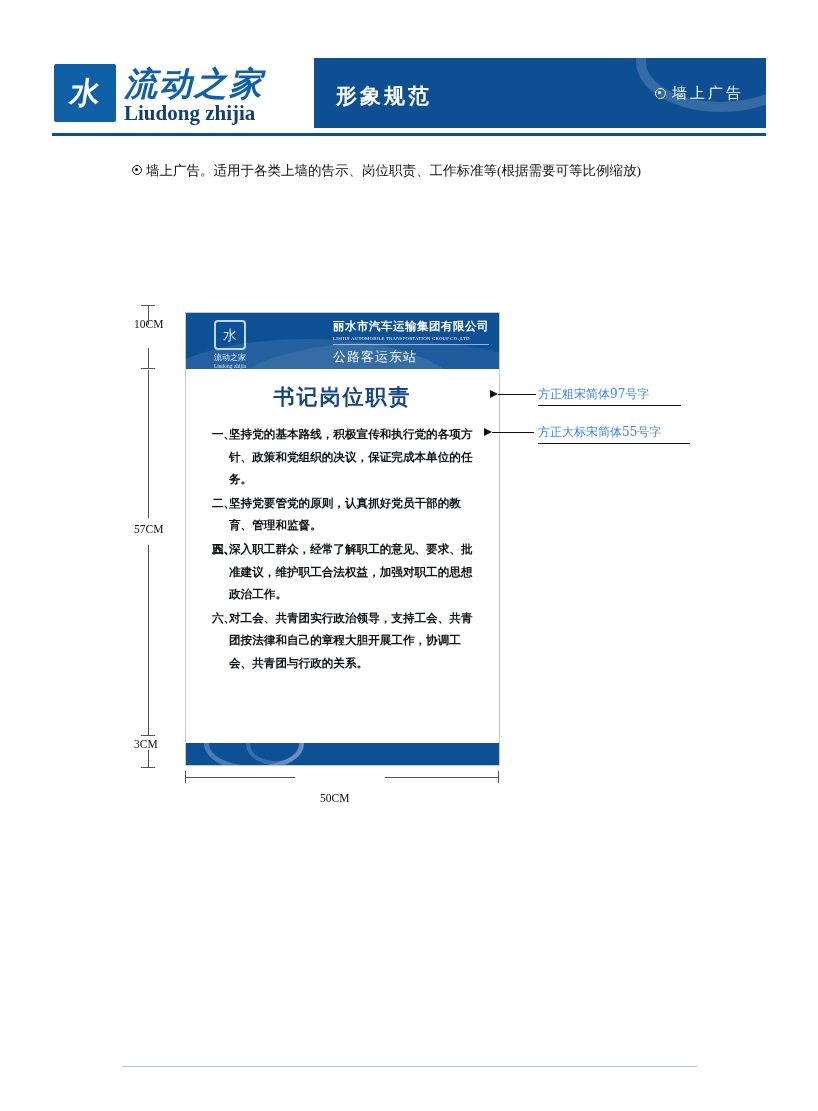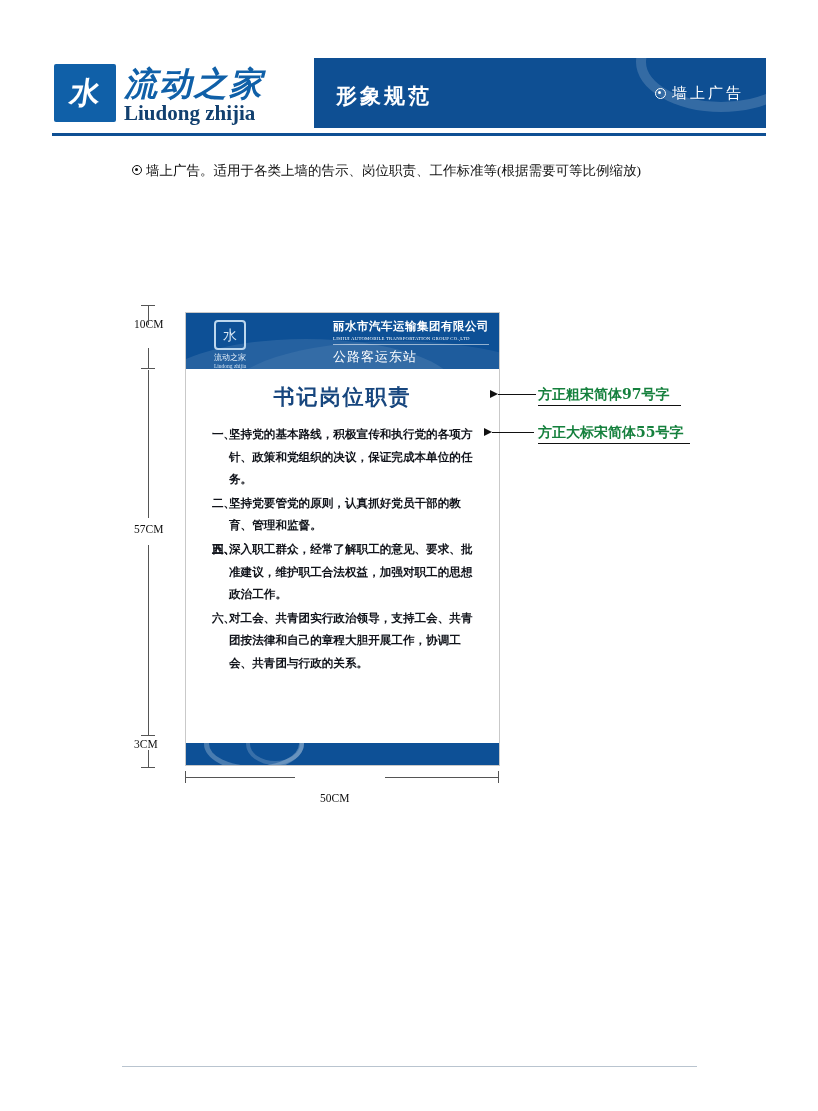--- a/index.html
+++ b/index.html
@@ -366,23 +366,23 @@
     top: -20px;
     width: 50px;
     height: 34px;
     border: 4px solid rgba(255,255,255,0.18);
     border-radius: 50%;
   }
 
   
   .callout {
     position: absolute;
-    font-size: 14px;
-    font-weight: bold;
-    color: #15803d;
+    font-size: 12px;
+    font-weight: normal;
+    color: #3b82f6;
     font-family: "DejaVu Serif", serif;
     white-space: nowrap;
   }
   .callout-rule {
     position: absolute;
     height: 1px;
     background: #111;
   }
   .arrow-line {
     position: absolute;

